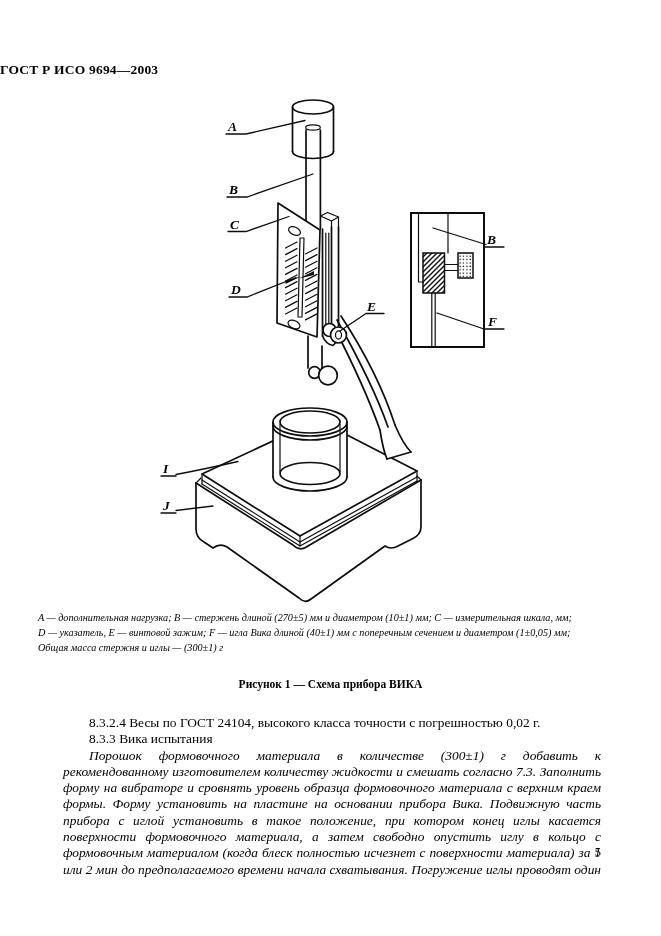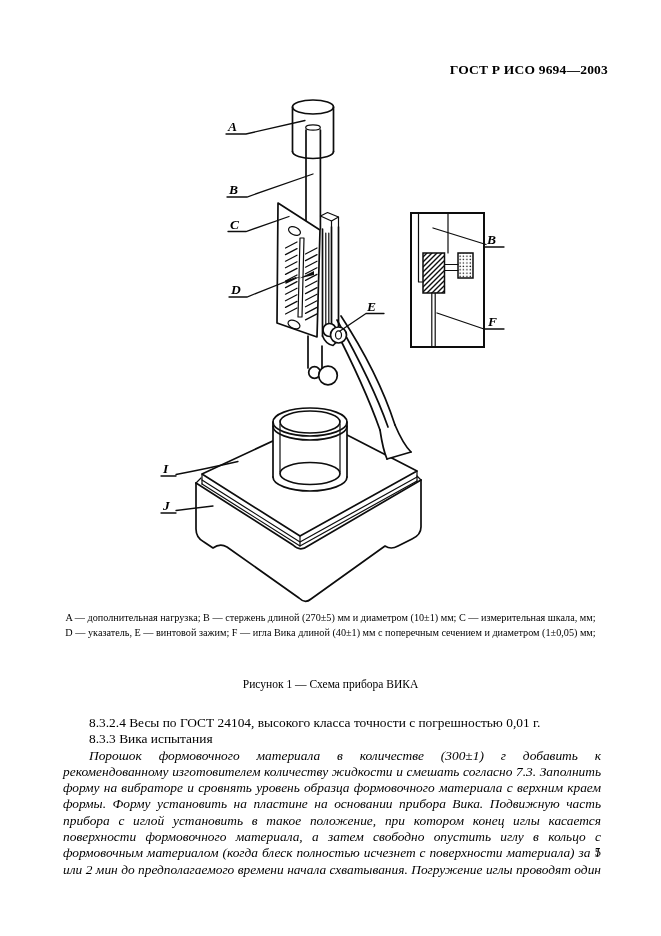--- a/index.html
+++ b/index.html
@@ -4,37 +4,37 @@
 <style>
   html,body { margin:0; padding:0; background:#e8e8e8; }
   .page {
     position:relative; width:661px; height:936px; margin:0 auto;
     background:#ffffff; color:#000;
     font-family:"Liberation Serif", serif;
     overflow:hidden;
   }
   .std-header {
     position:absolute; top:62px; left:0; right:53px;
-    text-align:right; font-weight:bold; font-size:13.5px; letter-spacing:0.2px;
+    text-align:left; font-weight:bold; font-size:13.5px; letter-spacing:0.2px;
   }
   .figure-svg { position:absolute; top:85px; left:0; }
   .s  { stroke:#0d0d0d; fill:none; stroke-width:1.7; stroke-linecap:round; stroke-linejoin:round; }
   .t  { stroke-width:1.2; }
   .w  { fill:#ffffff; }
   .f  { fill:#0d0d0d; stroke:none; }
   .ld { stroke:#0d0d0d; fill:none; stroke-width:1.3; stroke-linecap:round; }
   .lbl { font-family:"Liberation Serif", serif; font-style:italic; font-weight:bold;
          font-size:13.5px; fill:#000; }
   .fig-legend {
     position:absolute; top:610px; left:38px; right:38px;
-    text-align:center; font-size:10.2px; line-height:15px;
+    text-align:left; font-size:10.2px; line-height:15px;font-style:italic;
   }
   .fig-caption {
     position:absolute; top:678px; left:0; width:100%;
-    text-align:center; font-size:11.5px; font-weight:normal;
+    text-align:center; font-size:11.5px; font-weight:bold;
   }
   .body-text {
     position:absolute; top:715px; left:63px; width:538px;
     font-size:13.4px; line-height:16.3px; text-align:justify;
   }
   .body-text p { margin:0; text-indent:26px; }
   .body-text p.method { text-align-last:justify;font-style:italic; }
   .page-number {
     position:absolute; top:845px; right:60px;
     font-size:12.5px; text-align:right;
@@ -166,25 +166,26 @@
       <text class="lbl" x="487" y="244">B</text>
       <text class="lbl" x="488" y="326">F</text>
       <text class="lbl" x="163" y="473">I</text>
       <text class="lbl" x="163" y="510">J</text>
     </g>
   </svg>
 
   <div class="fig-legend">
     <div>A — дополнительная нагрузка; B — стержень длиной (270±5) мм и диаметром (10±1) мм; C — измерительная шкала, мм;</div>
     <div>D — указатель, E — винтовой зажим; F — игла Вика длиной (40±1) мм с поперечным сечением и диаметром (1±0,05) мм;</div>
+    <div>Общая масса стержня и иглы — (300±1) г</div>
   </div>
 
   <div class="fig-caption">Рисунок 1 — Схема прибора ВИКА</div>
 
   <div class="body-text">
-    <p>8.3.2.4 Весы по ГОСТ 24104, высокого класса точности с погрешностью 0,01 г.</p>
+    <p>8.3.2.4 Весы по ГОСТ 24104, высокого класса точности с погрешностью 0,02 г.</p>
     <p>8.3.3 Вика испытания</p>
     <p class="method">Порошок формовочного материала в количестве (300±1) г добавить к рекомендованному изготовителем количеству жидкости и смешать согласно 7.3. Заполнить форму на вибраторе и сровнять уровень образца формовочного материала с верхним краем формы. Форму установить на пластине на основании прибора Вика. Подвижную часть прибора с иглой установить в такое положение, при котором конец иглы касается поверхности формовочного материала, а затем свободно опустить иглу в кольцо с формовочным материалом (когда блеск полностью исчезнет с поверхности материала) за 1 или 2 мин до предполагаемого времени начала схватывания. Погружение иглы проводят один</p>
   </div>
 
   <div class="page-number">5</div>
 
 </div>
 
 </body></html>

